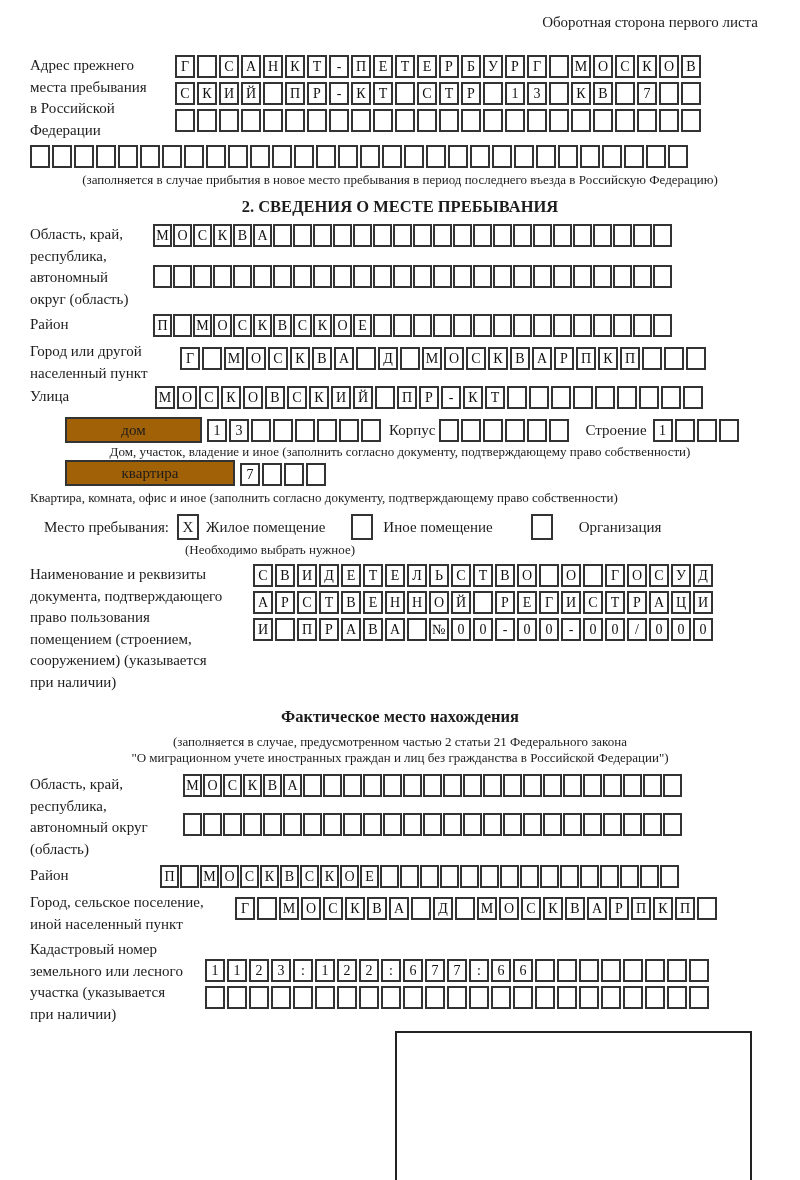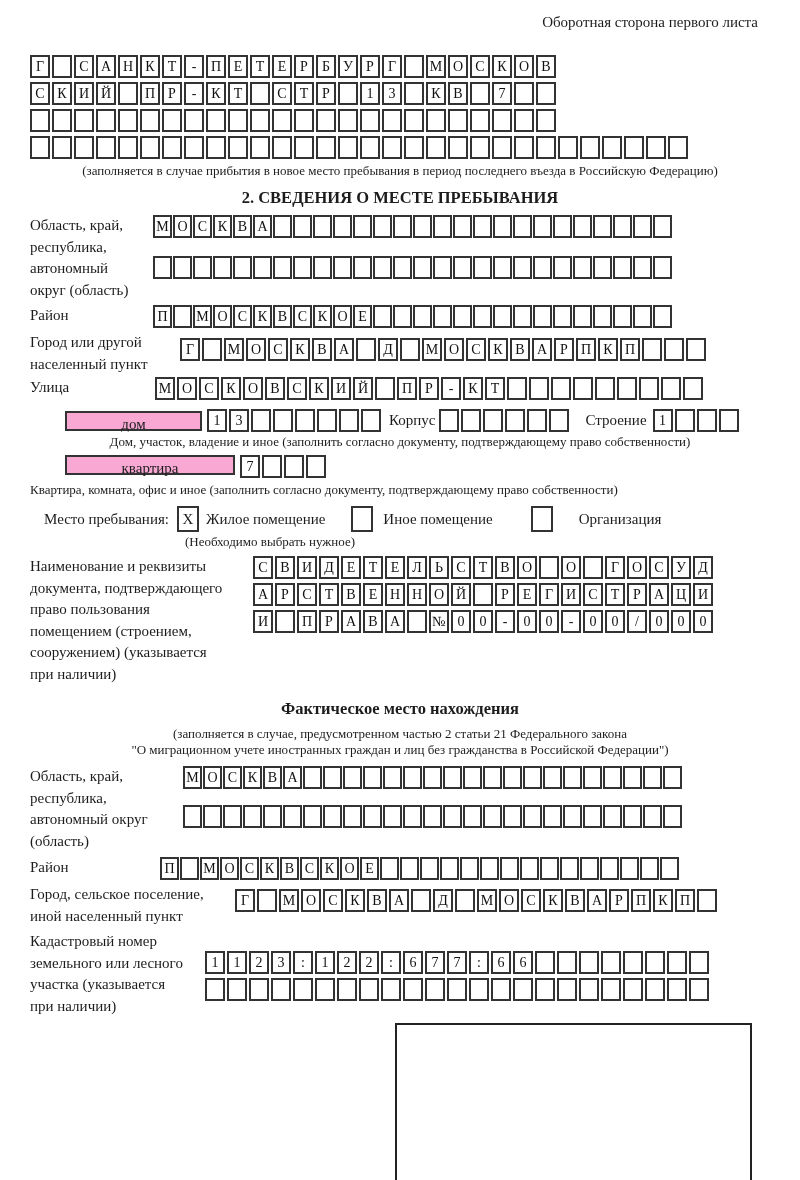--- a/index.html
+++ b/index.html
@@ -24,22 +24,22 @@
   .rowline + .rowline{margin-top:3px;}
   .lbl{font-size:15px;line-height:21.5px;white-space:pre-line;flex:0 0 auto;}
   .cellcol{flex:0 0 auto;}
   .cellcol .cells + .cells{margin-top:4px;}
 
   .note{font-size:13px;text-align:center;margin-top:4px;white-space:pre-line;}
   .h-sec{font-size:16.5px;font-weight:bold;text-align:center;margin:9px 0 7px 0;}
 
   
   .boxlabel{
-    box-sizing:border-box;border:2px solid #333;height:20px;
-    font-size:15px;line-height:22px;text-align:center;flex:0 0 auto;background:#f9a8d4;
+    box-sizing:border-box;border:2px solid #333;height:26px;
+    font-size:15px;line-height:22px;text-align:center;flex:0 0 auto;background:#a16207;
   }
   .inline-lbl{font-size:15px;line-height:25px;flex:0 0 auto;margin-left:14px;}
 
   
   .chk{
     display:inline-block;box-sizing:border-box;width:22px;height:26px;border:2px solid #333;
     font-size:15px;line-height:22px;text-align:center;background:#fff;flex:0 0 auto;
   }
   .stay-row{display:flex;align-items:center;margin-top:8px;}
   .stay-row .inline-lbl{line-height:26px;}
@@ -50,20 +50,24 @@
   }
 </style>
 </head>
 <body>
 
 <div class="page">
 
   <div class="top-note">Оборотная сторона первого листа</div>
 
   <div class="rowline">
+    <div class="lbl" style="width:145px;">Адрес прежнего
+места пребывания
+в Российской
+Федерации</div>
     <div class="cellcol">
       <div class="cells">
           <span class="cell">Г</span>
           <span class="cell"></span>
           <span class="cell">С</span>
           <span class="cell">А</span>
           <span class="cell">Н</span>
           <span class="cell">К</span>
           <span class="cell">Т</span>
           <span class="cell">-</span>
@@ -357,21 +361,21 @@
     <div class="inline-lbl" style="margin-left:14px;margin-right:6px;">Строение</div>
     <div class="cells">
         <span class="cell">1</span>
         <span class="cell"></span>
         <span class="cell"></span>
         <span class="cell"></span>
       </div>
   </div>
   <div class="note" style="text-align:center;margin-top:1px;">Дом, участок, владение и иное (заполнить согласно документу, подтверждающему право собственности)</div>
 
-  <div class="rowline" style="margin-top:5px;margin-left:35px;align-items:flex-start;">
+  <div class="rowline" style="margin-left:35px;align-items:flex-end;">
     <div class="boxlabel" style="width:170px;">квартира</div>
     <div class="cells" style="margin-left:5px;">
         <span class="cell">7</span>
         <span class="cell"></span>
         <span class="cell"></span>
         <span class="cell"></span>
       </div>
   </div>
   <div class="note" style="text-align:left;margin-top:4px;">Квартира, комната, офис и иное (заполнить согласно документу, подтверждающему право собственности)</div>
 

